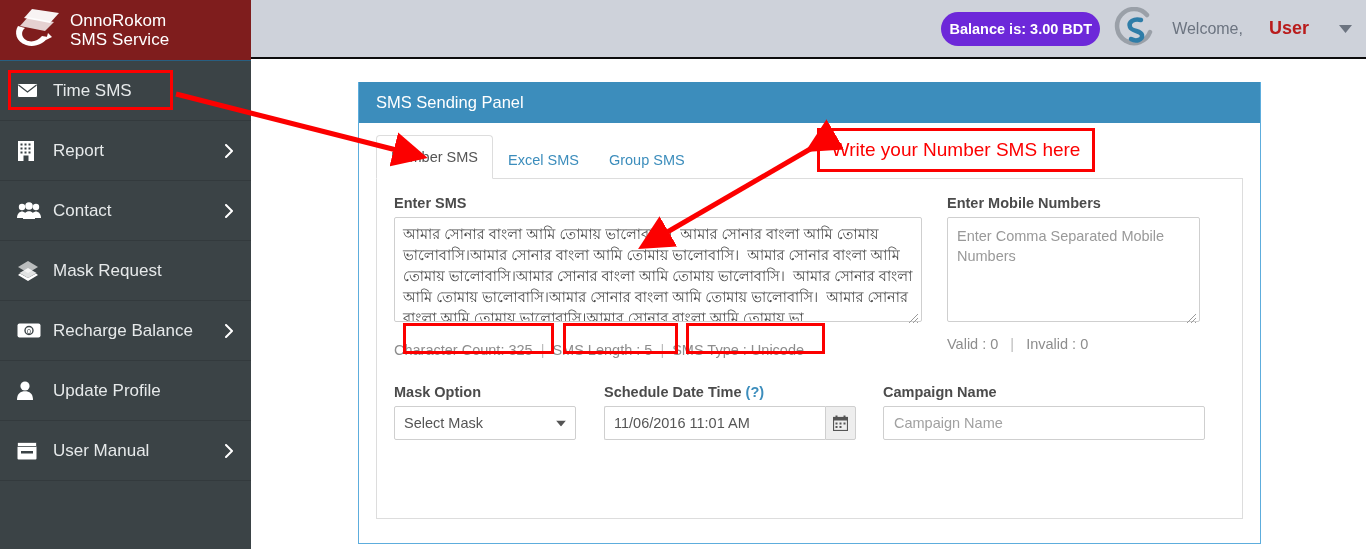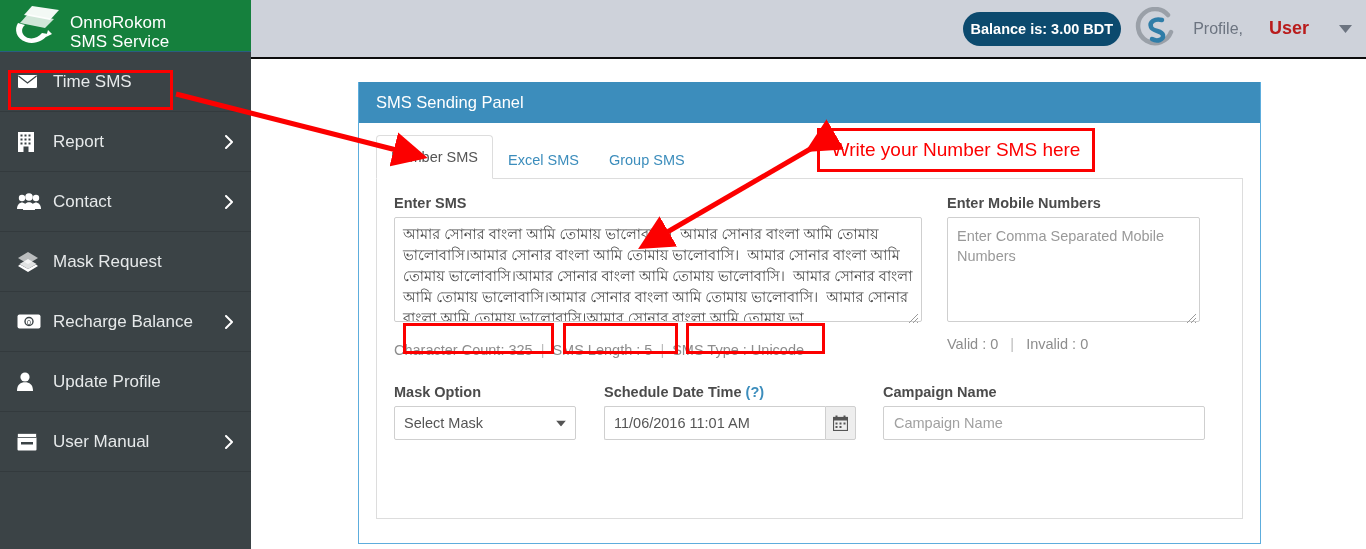--- a/index.html
+++ b/index.html
@@ -17,24 +17,24 @@
   }
 
   
   #sidebar {
     position: absolute; left: 0; top: 0;
     width: 251px; height: 549px;
     background: #3b4346;
   }
   #brand {
     position: relative;
-    height: 52px;
-    background: #15803d;
+    height: 61px;
+    background: #7f1d1d;
     border-bottom: 1px solid #285f81;
-    display: flex; align-items: flex-end;
+    display: flex; align-items: center;
     padding-left: 12px;
   }
   #brand .logo-mark {
     width: 56px; height: 48px;
     position: relative;
     flex: 0 0 56px;
   }
   #brand .brand-text {
     color: #ffffff;
     font-size: 17px;
@@ -68,21 +68,21 @@
 
   
   #header {
     position: absolute; left: 251px; top: 0;
     width: 1115px; height: 59px;
     background: #ced2da;
     border-bottom: 2px solid #0c0c0c;
     display: flex; align-items: center; justify-content: flex-end;
   }
   #balance-btn {
-    background: #0c4a6e;
+    background: #6d28d9;
     color: #ffffff;
     font-weight: bold;
     font-size: 14.5px;
     padding: 9px 8px;
     border-radius: 20px;
     border: none;
     cursor: pointer;
     white-space: nowrap;
     text-align: center;
   }
@@ -439,21 +439,21 @@
   <div id="header">
     <button id="balance-btn">Balance is: 3.00 BDT</button>
 
     <div id="header-logo">
       <svg viewBox="0 0 44 44" width="44" height="44">
         <path d="M33 8 A17 17 0 1 0 36 25" fill="none" stroke="#9aa0a8" stroke-width="4.5" stroke-linecap="round"></path>
         <path d="M27 13 C20 11, 14 15, 16 20 C18 25, 27 23, 28 28 C29 33, 22 35, 17 32" fill="none" stroke="#2f7da8" stroke-width="4.5" stroke-linecap="round"></path>
       </svg>
     </div>
 
-    <span id="welcome-text">Profile,</span>
+    <span id="welcome-text">Welcome,</span>
     <span id="user-name">User</span>
     <span id="user-caret">
       <svg width="13" height="8" viewBox="0 0 13 8">
           <path d="M0 0 L13 0 L6.5 8 Z" fill="#6c7480"></path>
         </svg>
     </span>
   </div>
 
   <div id="panel">
     <div id="panel-head">SMS Sending Panel</div>

